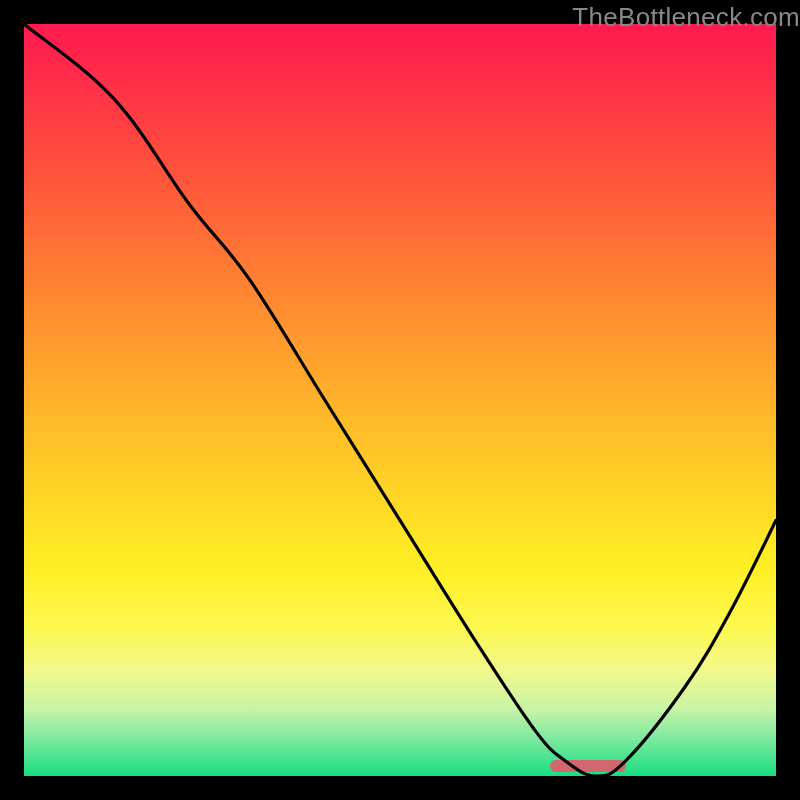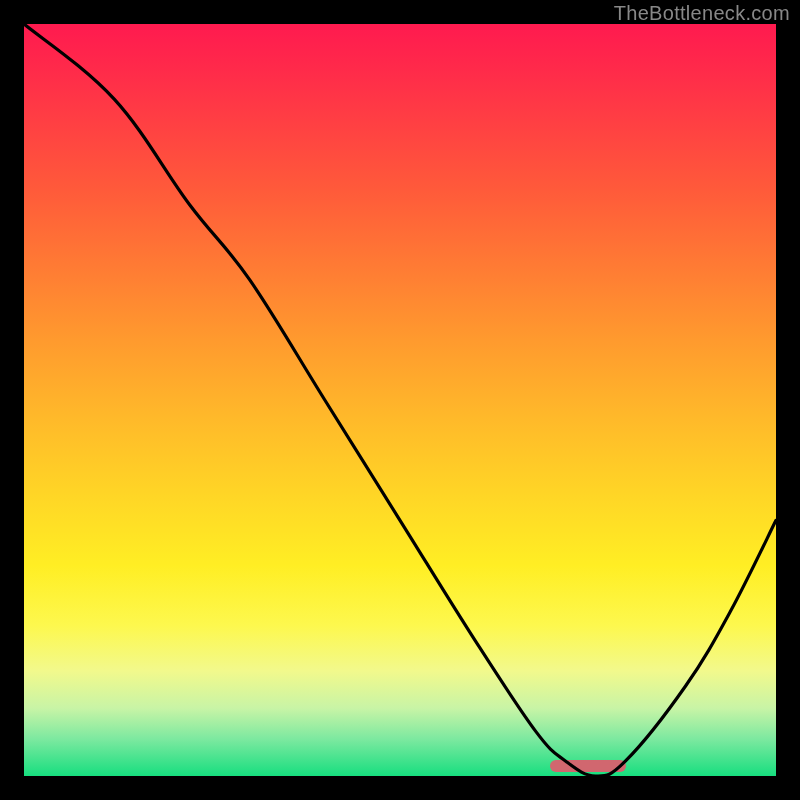--- a/index.html
+++ b/index.html
@@ -51,23 +51,23 @@
     position: absolute;
     left: 0;
     top: 0;
     width: 752px;
     height: 752px;
     overflow: visible;
   }
   .watermark {
     position: absolute;
     top: 2px;
-    right: 10px;
+    right: 0;
     color: #888;
-    font-size: 20px;
+    font-size: 26px;
     letter-spacing: 0.3px;
     user-select: none;
   }
 </style>
 </head>
 <body>
 
 <div class="stage">
 
   <div class="plot">

